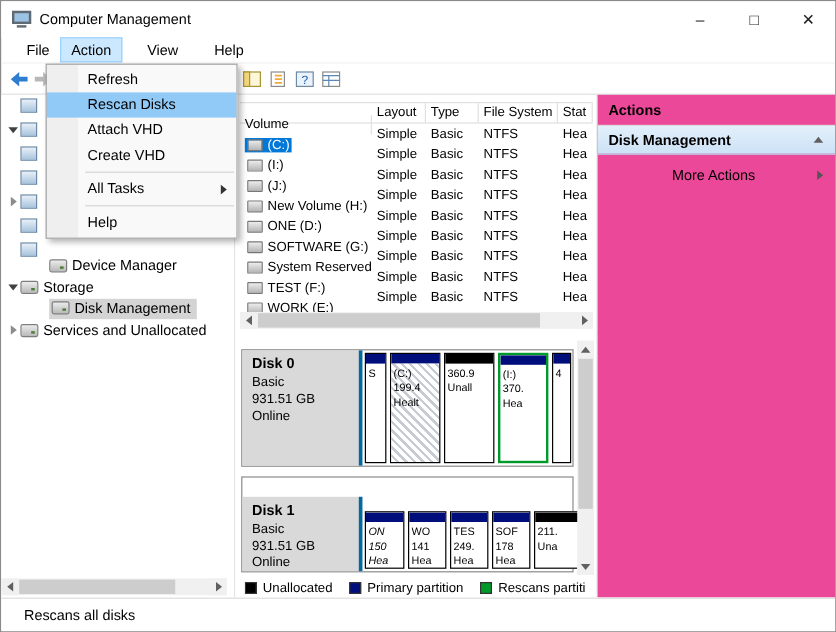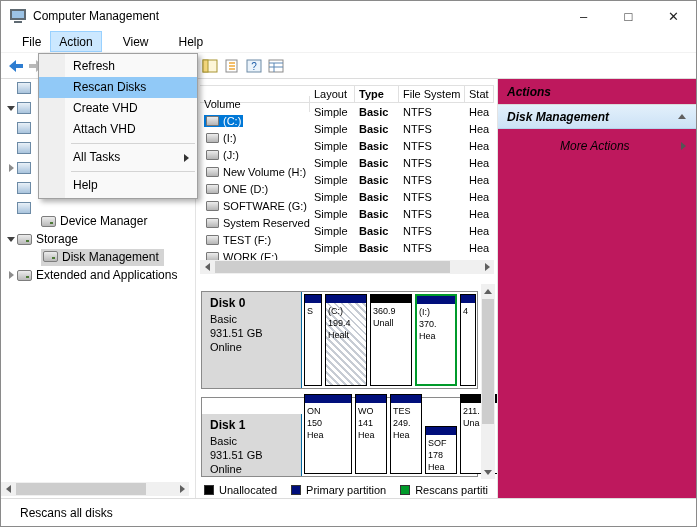--- a/index.html
+++ b/index.html
@@ -20,51 +20,51 @@
   
   .menubar { position: absolute; top: 30px; left: 0; right: 0; height: 22px; display: flex; align-items: stretch; font-size: 12px; border-bottom: 1px solid #f2f2f2; }
   .menu-item { padding: 4px 9px 0 21px; }
   .menu-item.active { background: #cce8ff; border: 1px solid #99d1ff; padding: 3px 8px 0 8px; }
   
   .toolbar { position: absolute; top: 52px; left: 0; right: 0; height: 26px; border-bottom: 1px solid #dcdcdc; }
   .tb-ico { position: absolute; top: 4px; width: 18px; height: 18px; display: flex; align-items: center; justify-content: center; }
   
   .tree-pane { position: absolute; top: 78px; left: 0; width: 195px; bottom: 28px; background: #fff; border-right: 1px solid #e3e3e3; overflow: hidden; }
   .center-pane { position: absolute; top: 78px; left: 195px; width: 302px; bottom: 28px; background: #fff; border-right: 1px solid #e3e3e3; overflow: hidden; }
-  .actions-pane { position: absolute; top: 78px; left: 497px; right: 0; bottom: 28px; background: #be185d; overflow: hidden; font-style: italic; }
+  .actions-pane { position: absolute; top: 78px; left: 497px; right: 0; bottom: 28px; background: #ec4899; overflow: hidden; }
   .statusbar { position: absolute; left: 0; right: 0; bottom: 0; height: 28px; border-top: 1px solid #dcdcdc; display: flex; align-items: center; padding-left: 19px; font-size: 12px; background: #fff; }
   
   .tree-row { position: absolute; left: 0; width: 100%; height: 18px; display: flex; align-items: center; font-size: 12px; white-space: nowrap; }
   .chev { width: 12px; display: flex; justify-content: center; flex: none; }
   .tri-r { width: 0; height: 0; border-top: 4px solid transparent; border-bottom: 4px solid transparent; border-left: 5px solid #8c8c8c; }
   .tri-d { width: 0; height: 0; border-left: 4px solid transparent; border-right: 4px solid transparent; border-top: 5px solid #404040; }
   .tri-l { width: 0; height: 0; border-top: 4px solid transparent; border-bottom: 4px solid transparent; border-right: 5px solid #606060; }
   .tri-u { width: 0; height: 0; border-left: 4px solid transparent; border-right: 4px solid transparent; border-bottom: 5px solid #606060; }
   .ico-drive { width: 15px; height: 11px; background: linear-gradient(#ececec, #b9b9b9); border: 1px solid #7d7d7d; border-radius: 2px; flex: none; margin-right: 4px; position: relative; }
   .ico-drive::after { content: ""; position: absolute; right: 2px; bottom: 2px; width: 3px; height: 2px; background: #4e7a38; }
   .ico-generic { width: 14px; height: 12px; background: linear-gradient(#e8f0f8, #a9c4dd); border: 1px solid #6c8aa5; flex: none; margin-right: 4px; }
   .sel-gray { background: #d4d4d4; padding: 1px 5px 2px 2px; display: flex; align-items: center; }
   
   .vol-table { position: absolute; left: 4px; right: 3px; top: 6px; font-size: 11px; }
   .vt-head { display: flex; height: 18px; border-top: 1px solid #e0e0e0; border-bottom: 1px solid #e0e0e0; align-items: center; }
   .vt-head .cell { border-right: 1px solid #e0e0e0; height: 100%; display: flex; align-items: center; }
   .cell { padding-left: 4px; overflow: hidden; white-space: nowrap; flex: none; }
-  .c0 { width: 110px; margin-top: 20px; } .c1 { width: 45px; } .c2 { width: 44px; font-weight: bold; } .c3 { width: 66px; } .c4 { flex: 1 1 auto; }
+  .c0 { width: 110px; margin-top: 20px; } .c1 { width: 45px; } .c2 { width: 44px; } .c3 { width: 66px; } .c4 { flex: 1 1 auto; }
   .vt-row { display: flex; height: 17px; align-items: center; }
   .vico { width: 13px; height: 10px; background: linear-gradient(#ececec, #b5b5b5); border: 1px solid #777; border-radius: 1px; flex: none; margin-right: 4px; }
   .vol-name { display: inline-flex; align-items: center; padding: 0 2px; }
   .vol-name.sel { background: var(--selection_blue); color: #fff; }
   
   .hscroll { position: absolute; height: 14px; background: #f0f0f0; }
   .vscroll { position: absolute; width: 14px; background: #f0f0f0; }
   .sb-btn { position: absolute; width: 14px; height: 14px; display: flex; align-items: center; justify-content: center; background: #f0f0f0; }
   .sb-thumb { position: absolute; background: #cdcdcd; }
   
   .disk-box { position: absolute; left: 5px; width: 277px; border: 1px solid #8a8a8a; display: flex; background: #fff; }
-  .disk-label { width: 100px; flex: none; background: #d9d9d9; border-right: 1px solid #0369a1; padding: 4px 0 0 8px; }
+  .disk-label { width: 100px; flex: none; background: #d9d9d9; border-right: 3px solid #0369a1; padding: 4px 0 0 8px; }
   .disk-name { font-size: 12px; font-weight: bold; margin-bottom: 2px; }
   .disk-sub { font-size: 11px; line-height: 14px; }
   .parts { flex: 1; display: flex; gap: 3px; padding: 2px; align-items: stretch; }
   .part { border: 1px solid #000; display: flex; flex-direction: column; overflow: hidden; flex: none; background: #fff; }
   .part.ext { border: 2px solid var(--extended_partition); }
   .band { height: 8px; flex: none; }
   .band-pri { background: var(--primary_partition); }
   .band-un { background: var(--unallocated); }
   .pbody { flex: 1; padding: 2px 0 0 2px; }
   .pbody.hatch { background: repeating-linear-gradient(45deg, #fff 0 3px, #c7ccd4 3px 5px); }
@@ -208,21 +208,21 @@
             <span class="ico-drive"></span>
             <span>Disk Management</span>
           </span>
         </div>
         <div class="tree-row" style="top: 187px; padding-left: 4px;">
           <span class="chev">
             <span class="tri-r"></span>
           </span>
           <span style="display: flex; align-items: center;">
             <span class="ico-drive"></span>
-            <span>Extended and Applications</span>
+            <span>Services and Unallocated</span>
           </span>
         </div>
       </div>
 
     <div class="hscroll" style="left:0;right:6px;bottom:2px">
       <span class="sb-btn" style="left:0">
           <span class="tri-l"></span>
         </span>
       <span class="sb-btn" style="right:0">
           <span class="tri-r" style="border-left-color:#606060"></span>
@@ -392,21 +392,21 @@
             </div>
           </div>
           <div class="disk-box" style="top: 318px; height: 80px; align-items: flex-end;">
             <div class="disk-label">
               <div class="disk-name">Disk 1</div>
               <div class="disk-sub">Basic</div>
               <div class="disk-sub">931.51 GB</div>
               <div class="disk-sub">Online</div>
             </div>
             <div class="parts">
-              <div class="part" style="width: 48px;">
+              <div class="part" style="width: 33px; font-style: italic;">
                 <div class="band band-pri"></div>
                 <div class="pbody">
                   <div class="pline">ON</div>
                   <div class="pline">150</div>
                   <div class="pline">Hea</div>
                 </div>
               </div>
               <div class="part" style="width: 32px;">
                 <div class="band band-pri"></div>
                 <div class="pbody">
@@ -416,21 +416,21 @@
                 </div>
               </div>
               <div class="part" style="width: 32px;">
                 <div class="band band-pri"></div>
                 <div class="pbody">
                   <div class="pline">TES</div>
                   <div class="pline">249.</div>
                   <div class="pline">Hea</div>
                 </div>
               </div>
-              <div class="part" style="width: 32px; margin-top: 32px;">
+              <div class="part" style="width: 32px;">
                 <div class="band band-pri"></div>
                 <div class="pbody">
                   <div class="pline">SOF</div>
                   <div class="pline">178</div>
                   <div class="pline">Hea</div>
                 </div>
               </div>
               <div class="part" style="width: 38px;">
                 <div class="band band-un"></div>
                 <div class="pbody">
@@ -479,21 +479,21 @@
     </div>
   </div>
 
   <div class="statusbar">
     <span>Rescans all disks</span>
   </div>
 
   <div class="menu-popup">
       <div class="popup-item">Refresh</div>
       <div class="popup-item hl">Rescan Disks</div>
+      <div class="popup-item">Attach VHD</div>
       <div class="popup-item">Create VHD</div>
-      <div class="popup-item">Attach VHD</div>
       <div class="menu-sep"></div>
       <div class="popup-item">All Tasks<span class="tri-r"></span></div>
       <div class="menu-sep"></div>
       <div class="popup-item">Help</div>
     </div>
 
 </div>
 
 </body></html>

